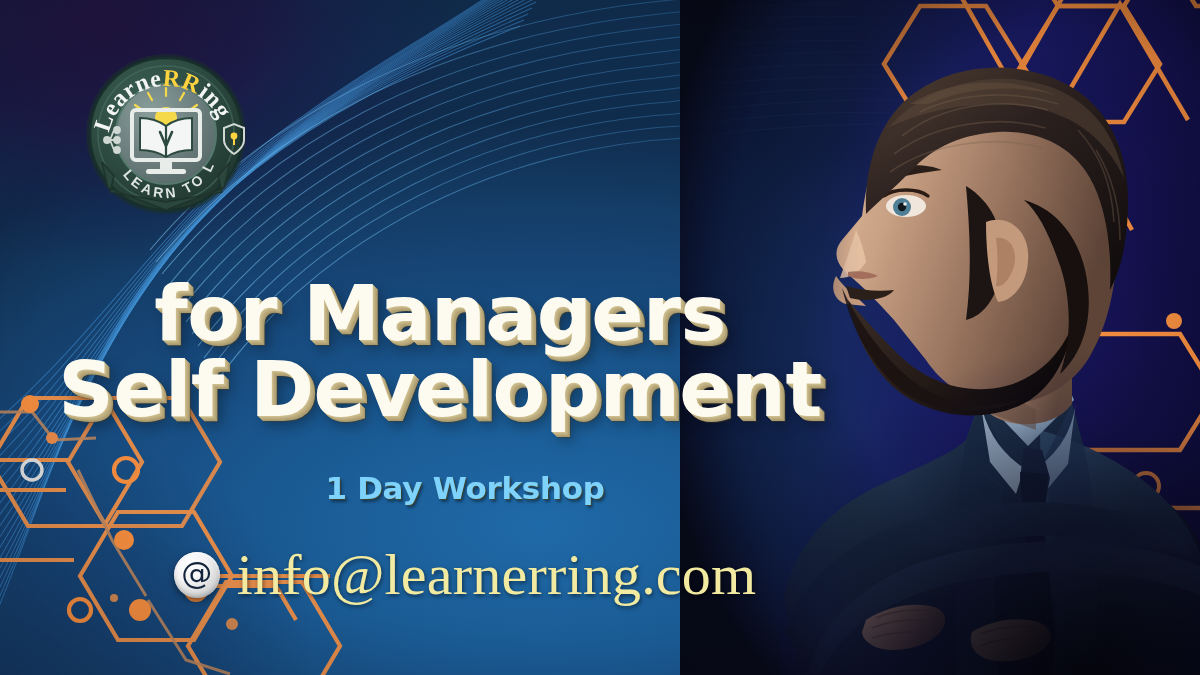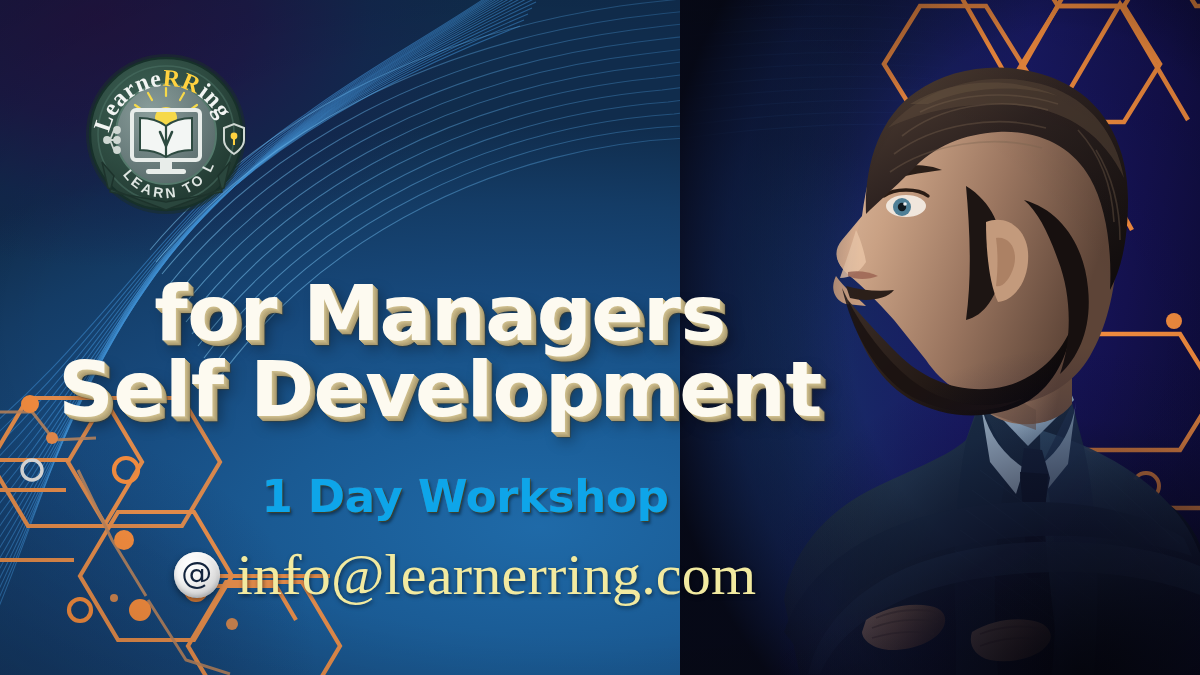--- a/index.html
+++ b/index.html
@@ -77,23 +77,23 @@
        6px 6px 1px rgba(70,60,30,.45),
        8px 9px 14px rgba(0,0,0,.35);
   }
   .hl-line.l2{margin-top:4px;}
 
   .subtitle{
     position:absolute;left:0;top:470px;width:930px;
     text-align:center;
     font-family:"DejaVu Sans", sans-serif;
     font-weight:700;
-    font-size:45px;
+    font-size:31px;
     letter-spacing:-0.3px;
-    color:#0ea5e9;
+    color:#7dd3fc;
     text-shadow:
       1px 1px 0 rgba(90,70,10,.55),
       2px 3px 3px rgba(0,0,0,.40),
       0 0 1px rgba(255,255,255,.25);
     pointer-events:none;
   }
 
   .contact{
     position:absolute;left:0;top:541px;width:930px;
     display:flex;align-items:center;justify-content:center;gap:17px;

